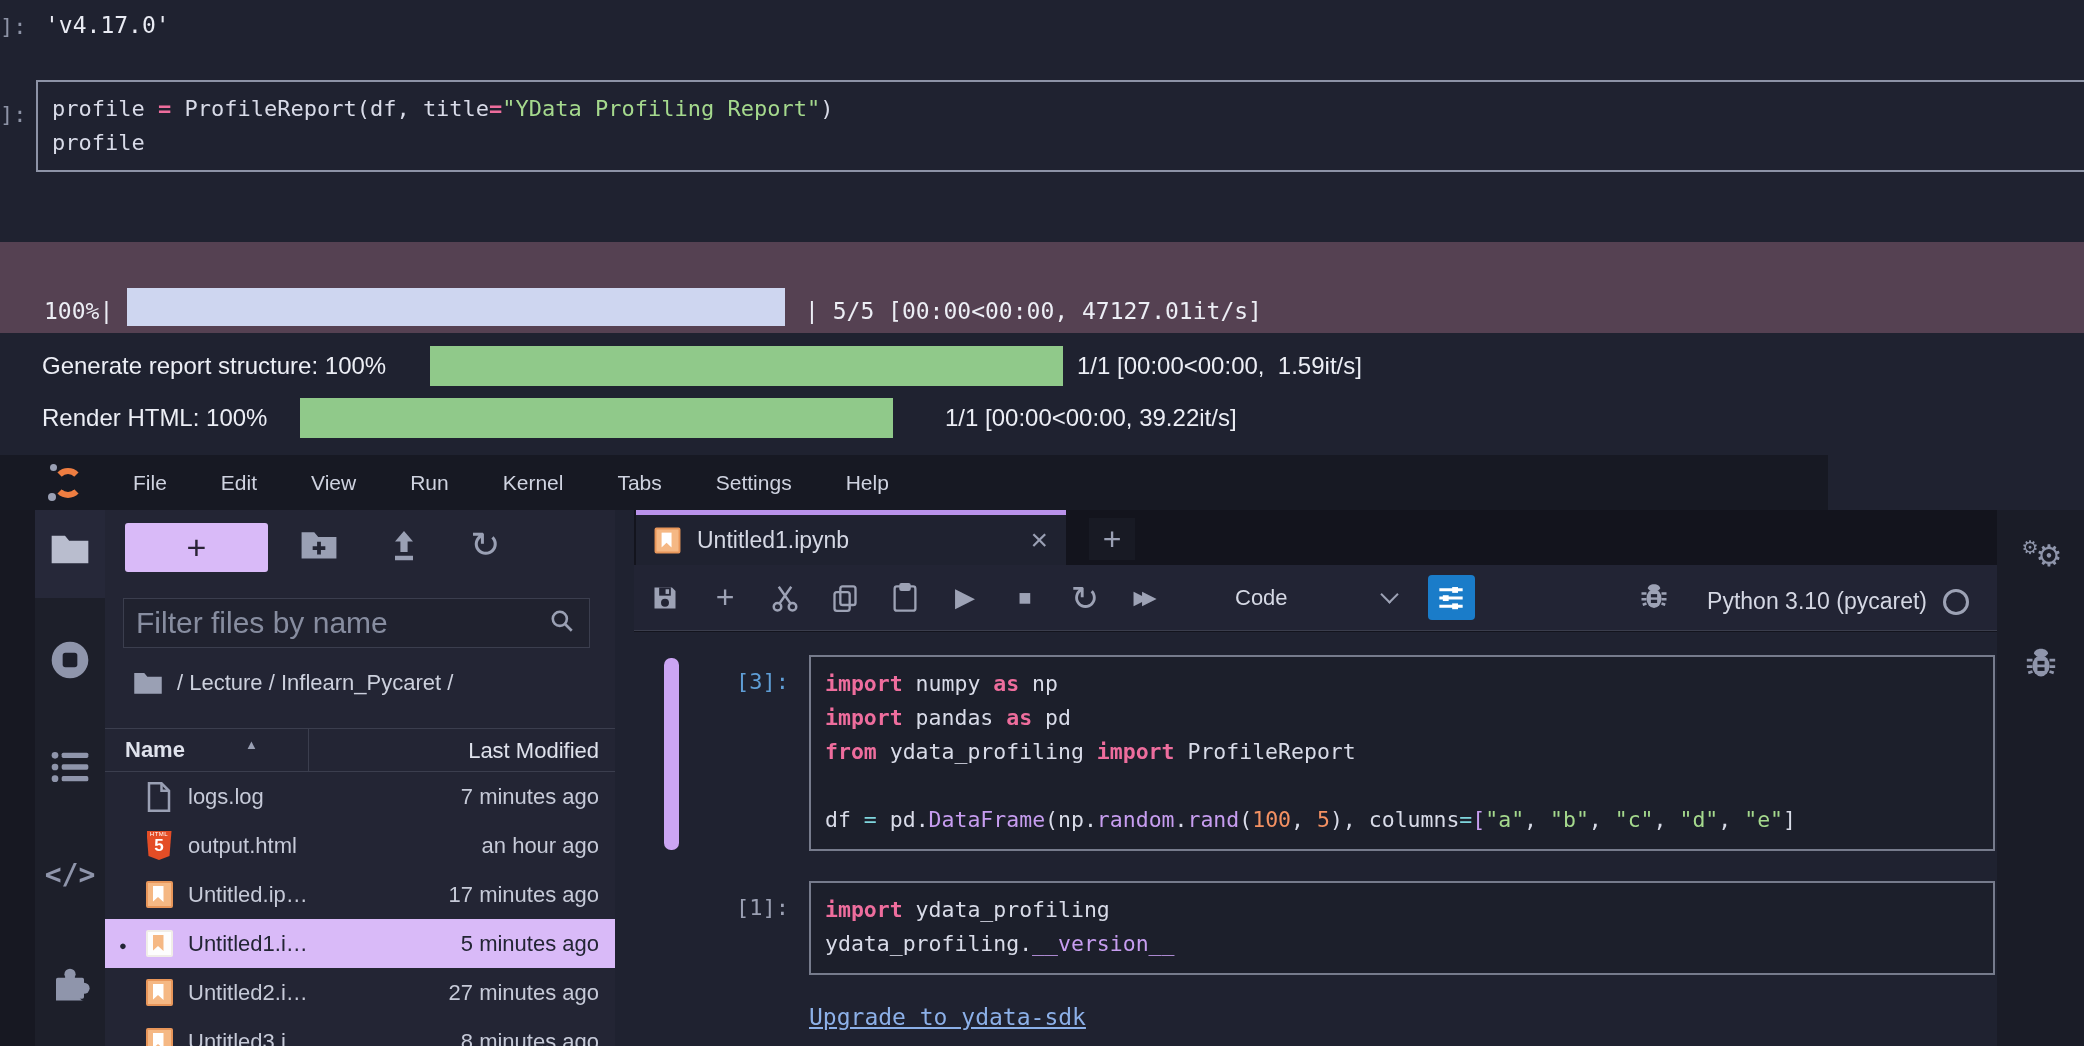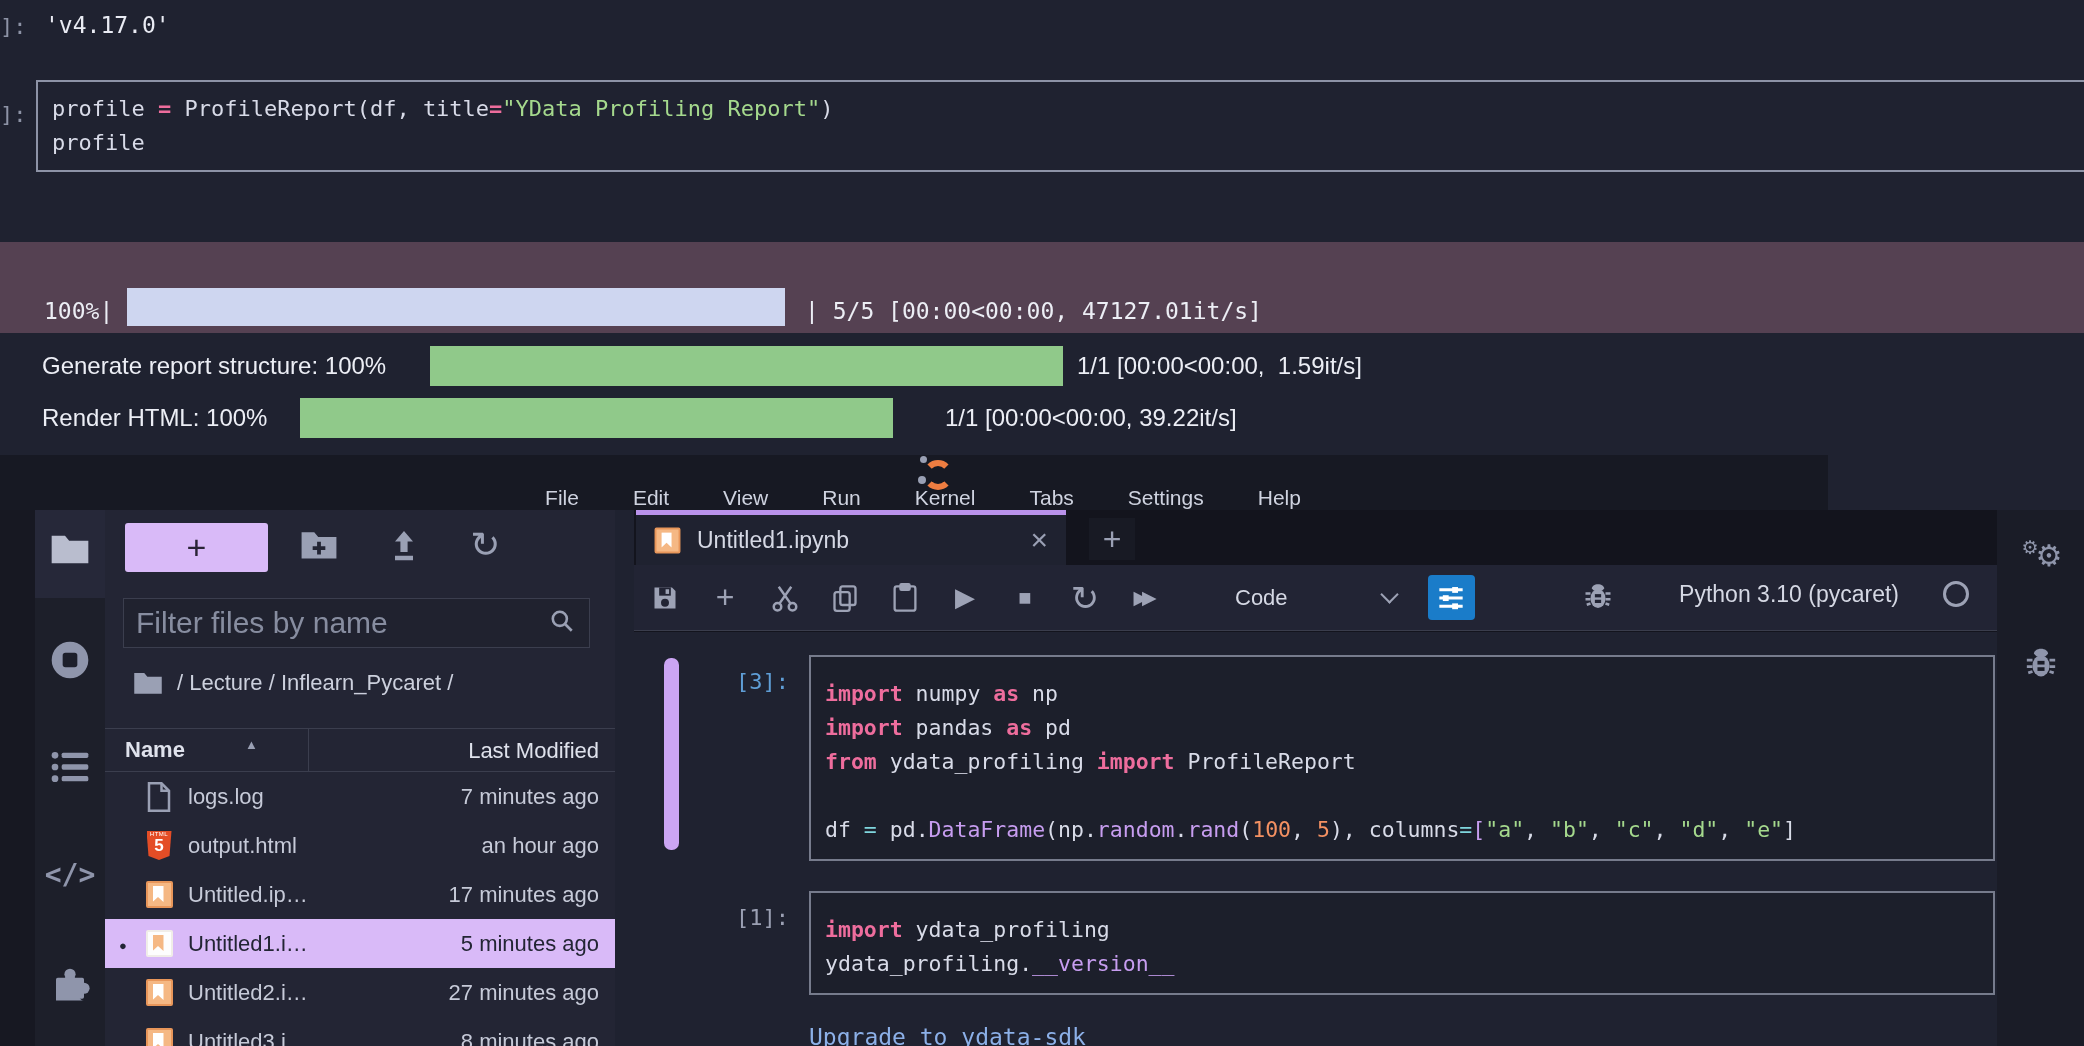--- a/index.html
+++ b/index.html
@@ -24,21 +24,21 @@
   .prog-label,.prog-info{ position:absolute; top:8px; font-size:24px; color:#eceef5; white-space:pre; }
   .prog-bar{ position:absolute; top:2px; height:40px; }
   .prog-bar.green{ background:#90c98a; }
   #stderr-band{ position:absolute; left:0; top:242px; width:2084px; height:91px; background:#554152; }
   #stderr-band .prog-label,#stderr-band .prog-info{ font-family:"DejaVu Sans Mono","Liberation Mono",monospace; font-size:23px; top:56px; }
   #stderr-band .prog-bar{ background:#ced6f0; top:46px; height:38px; }
 
   
   #menubar{
     position:absolute; left:0; top:455px; width:1828px; height:55px;
-    background:#171923; display:flex; align-items:center;flex-direction:column;
+    background:#171923; display:flex; align-items:center;
   }
   #jupyter-logo{ position:relative; width:40px; height:40px; margin-left:48px; }
   #jupyter-logo .ring{
     position:absolute; left:5px; top:5px; width:30px; height:30px; border-radius:50%;
     border:6px solid #ee7d41; border-top-color:transparent; border-bottom-color:transparent;
     transform:rotate(90deg);
   }
   #jupyter-logo .dot{ position:absolute; width:7px; height:7px; border-radius:50%; background:#9aa0b4; }
   #jupyter-logo .dot.d1{ left:2px; top:1px; }
   #jupyter-logo .dot.d2{ left:0px; bottom:2px; width:8px; height:8px; }
@@ -124,35 +124,35 @@
   .tb-icon{ width:30px; height:32px; margin-right:30px; color:#9da2b5; display:flex;
     align-items:center; justify-content:center; font-size:26px; cursor:pointer; flex:none; }
   .tb-icon.small{ font-size:22px; }
   .tb-icon.ff{ letter-spacing:-6px; font-size:19px; padding-right:6px; }
   #cell-type-dd{ display:flex; align-items:center; margin-left:45px; cursor:pointer; }
   #cell-type-dd .label{ font-size:22px; color:#d5d8e4; }
   #cell-type-dd .chev{ width:13px; height:13px; border-right:2px solid #9da2b5; border-bottom:2px solid #9da2b5;
     transform:rotate(45deg); margin-left:95px; margin-top:-6px; }
   #sliders-btn{ width:47px; height:45px; background:#1a7cc9; border-radius:4px; margin-left:32px;
     display:flex; align-items:center; justify-content:center; cursor:pointer; }
-  #kernel-cluster{ margin-left:auto; display:flex; align-items:flex-start; padding-right:42px;gap:28px; }
+  #kernel-cluster{ margin-left:auto; display:flex; align-items:flex-end; padding-right:42px; }
   #debugger-btn{ color:#9da2b5; cursor:pointer; margin-right:38px; }
   #kernel-name{ font-size:23px; color:#d5d8e4; cursor:pointer; }
   #kernel-status{ width:26px; height:26px; border:3px solid #9da2b5; border-radius:50%; margin-left:16px; cursor:pointer; }
 
   #nb-content{ position:absolute; left:0; top:122px; width:1377px; height:414px; background:#1f2230; overflow:hidden; }
   .cell{ position:relative; display:flex; }
   .sel-bar{ position:absolute; left:30px; top:3px; width:15px; border-radius:7px; background:#cba5f3; }
   .cell-prompt{ width:175px; text-align:right; padding-right:20px; padding-top:14px;
     font-size:22px; flex:none; }
   .cell-prompt.exec-blue{ color:#5f9ed6; }
   .cell-prompt.exec-gray{ color:#9ba0b3; }
   .cell-editor{
     flex:1; margin-right:16px; border:2px solid #767b8c; background:#1c1f2b;
-    padding:20px 0 12px 14px; font-size:21.5px; line-height:34px; white-space:pre; overflow:hidden;
+    padding:10px 0 12px 14px; font-size:21.5px; line-height:34px; white-space:pre; overflow:hidden;
   }
   .code-line{ min-height:34px; }
   .tok-kw{ color:#ee6d9d; font-weight:700; } .tok-id{ color:#d8dbe8; } .tok-op{ color:#7fd6de; }
   .tok-fn{ color:#c79df0; } .tok-num{ color:#f49162; } .tok-str{ color:#a5d98d; }
   #cell-out{ margin-left:175px; margin-top:22px; font-size:23px; line-height:40px; }
   #upgrade-link{ color:#8cb0e8; text-decoration:underline; cursor:pointer; display:inline-block; }
   #upgrade-text{ color:#dde0ea; margin-top:8px; }
 
   
   #right-rail{ position:absolute; left:1997px; top:0; width:87px; height:536px; background:#1a1c27; }

